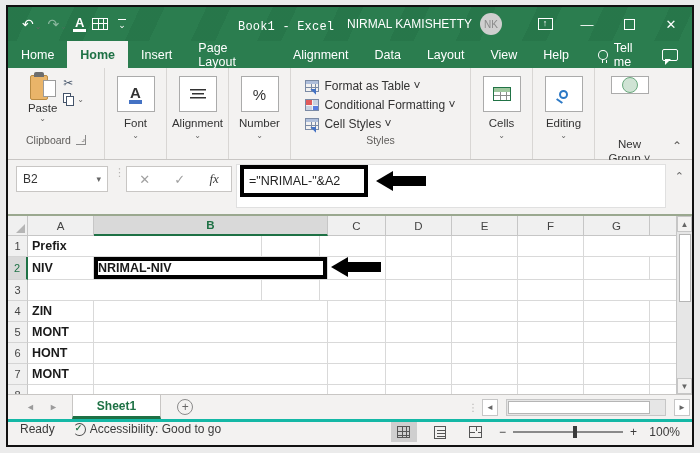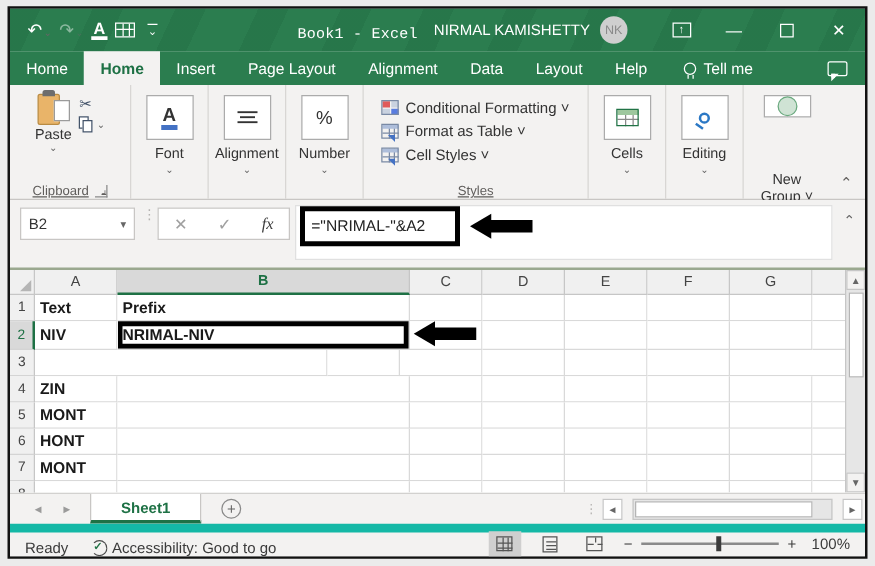--- a/index.html
+++ b/index.html
@@ -33,21 +33,21 @@
   .tellme { display:flex; align-items:center; gap:6px; padding:0 10px; margin-left:6px; }
   .bulb { width:10px; height:10px; border:1.5px solid #fff; border-radius:50%; position:relative; }
   .bulb:after { content:""; position:absolute; left:2.5px; top:9px; width:3px; height:3px; border-left:1.5px solid #fff; border-right:1.5px solid #fff; }
   .comment-ico { width:16px; height:12px; border:1.5px solid #fff; border-radius:2px; position:relative; margin:0 14px 0 auto; align-self:center; }
   .comment-ico:after { content:""; position:absolute; left:2px; bottom:-5px; border:3px solid transparent; border-top-color:#fff; border-left-color:#fff; }
 
   
   .ribbon { height:92px; background:#f3f2f1; border-bottom:1px solid #c8c6c4; display:flex; flex:0 0 auto; position:relative; }
   .rgroup { display:flex; flex-direction:column; align-items:center; padding:4px 4px 0 4px; position:relative; }
   .rgroup + .rgroup { border-left:1px solid #d8d6d4; }
-  .glabel { position:absolute; bottom:0; font-size:10.5px; color:#5f5d5b; display:flex; align-items:center; gap:5px;text-decoration:underline; }
+  .glabel { position:absolute; bottom:13px; font-size:10.5px; color:#5f5d5b; display:flex; align-items:center; gap:5px; }
   .bigbtn { display:flex; flex-direction:column; align-items:center; font-size:11.5px; color:#333; }
   .clip-wrap { display:flex; gap:6px; }
   .clip-ico { position:relative; width:26px; height:30px; }
   .clip-board { position:absolute; left:0; top:3px; width:18px; height:25px; background:#e9b469; border:1px solid #b98b43; border-radius:2px; }
   .clip-clip { position:absolute; left:4px; top:0; width:10px; height:5px; background:#6d6d6d; border-radius:2px 2px 0 0; }
   .clip-paper { position:absolute; right:0; top:8px; width:13px; height:17px; background:#fff; border:1px solid #9b9b9b; }
   .mini-col { display:flex; flex-direction:column; gap:3px; padding-top:4px; font-size:12px; color:#44546a; }
   .mini-row { display:flex; align-items:center; gap:2px; }
   .copy-ico { position:relative; width:12px; height:13px; }
   .copy-ico i, .copy-ico b { position:absolute; width:8px; height:10px; border:1px solid #44546a; background:#fff; }
@@ -131,21 +131,21 @@
   .sheettab { background:#fff; border-right:1px solid #c8c6c4; border-left:1px solid #c8c6c4; border-bottom:3px solid #1e7145; color:#1e7145; font-weight:bold; display:flex; align-items:center; padding:0 24px; }
   .addsheet { display:flex; align-items:center; margin-left:16px; }
   .plus-circ { width:16px; height:16px; border-radius:50%; border:1px solid #8a8a8a; color:#666; display:flex; align-items:center; justify-content:center; font-size:12px; line-height:1; }
   .sh-right { margin-left:auto; display:flex; align-items:center; gap:8px; padding-right:2px; }
   .hdots { color:#b5b3b1; font-size:10px; line-height:7px; width:6px; }
   .hs-btn { width:16px; height:17px; background:#fff; border:1px solid #c6c6c6; display:flex; align-items:center; justify-content:center; font-size:8px; color:#666; }
   .hs-track { width:160px; height:17px; background:#e6e6e6; border:1px solid #c6c6c6; position:relative; }
   .hs-thumb { position:absolute; left:1px; top:1px; width:142px; height:13px; background:#fff; border:1px solid #b5b5b5; }
 
   
-  .statusbar { height:26px; background:#f3f2f1; border-top:7px solid #14b8a6; display:flex; align-items:flex-end; font-size:12px; color:#3b3b3b; flex:0 0 auto; }
+  .statusbar { height:26px; background:#f3f2f1; border-top:3px solid #14b8a6; display:flex; align-items:flex-start; font-size:12px; color:#3b3b3b; flex:0 0 auto; }
   .st-ready { padding:0 18px 0 12px; }
   .acc { display:flex; align-items:center; gap:4px; }
   .acc-ico { width:13px; height:13px; border:1.5px solid #4a4a4a; border-radius:50%; border-left-color:transparent; position:relative; }
   .acc-ico:after { content:"✓"; position:absolute; left:1px; top:-1px; font-size:9px; color:#217346; font-weight:bold; }
   .st-right { margin-left:auto; display:flex; align-items:center; gap:10px; padding-right:12px; }
   .view-btn { width:26px; height:20px; display:flex; align-items:center; justify-content:center; }
   .view-btn.active { background:#cfcfcf; }
   .v-normal { width:13px; height:12px; border:1px solid #555; background:
       linear-gradient(#555,#555) 0 3.5px/13px 1px no-repeat,
       linear-gradient(#555,#555) 0 7.5px/13px 1px no-repeat,
@@ -199,20 +199,21 @@
   </div>
 
   <div class="tabsbar">
     <span class="rtab">Home</span>
     <span class="rtab active">Home</span>
     <span class="rtab">Insert</span>
     <span class="rtab">Page Layout</span>
     <span class="rtab">Alignment</span>
     <span class="rtab">Data</span>
     <span class="rtab">Layout</span>
+    <span class="rtab">View</span>
     <span class="rtab">Help</span>
     <span class="rtab tellme">
         <span class="bulb"></span>
         <span>Tell me</span>
       </span>
     <span class="comment-ico"></span>
   </div>
 
   <div class="ribbon">
     <div class="rgroup" style="width:96px;">
@@ -262,26 +263,26 @@
 
     <div class="rgroup cgrp">
       <span class="sqbtn">%</span>
       <span class="blab">Number</span>
       <span class="car">⌄</span>
     </div>
 
     <div class="rgroup" style="width:180px;">
       <div class="styles-col">
         <span class="st-row">
+            <span class="mini-tbl"></span>
+            <span>Format as Table ˅</span>
+          </span>
+        <span class="st-row">
             <span class="mini-grid"></span>
             <span>Conditional Formatting ˅</span>
-          </span>
-        <span class="st-row">
-            <span class="mini-tbl"></span>
-            <span>Format as Table ˅</span>
           </span>
         <span class="st-row">
             <span class="mini-tbl"></span>
             <span>Cell Styles ˅</span>
           </span>
       </div>
       <div class="glabel">
           <span>Styles</span>
         </div>
     </div>
@@ -340,21 +341,20 @@
           <div class="col-h w-C">C</div>
           <div class="col-h w-D">D</div>
           <div class="col-h w-E">E</div>
           <div class="col-h w-F">F</div>
           <div class="col-h w-G">G</div>
           <div class="col-h w-P"></div>
         </div>
       <div>
           <div class="g-row">
             <div class="row-h">1</div>
-            <div class="cell w-A">Text</div>
             <div class="cell w-B">Prefix</div>
             <div class="cell w-C"></div>
             <div class="cell w-D"></div>
             <div class="cell w-E"></div>
             <div class="cell w-F"></div>
             <div class="cell w-G"></div>
             <div class="cell w-P"></div>
           </div>
           <div class="g-row tall">
             <div class="row-h sel">2</div>

